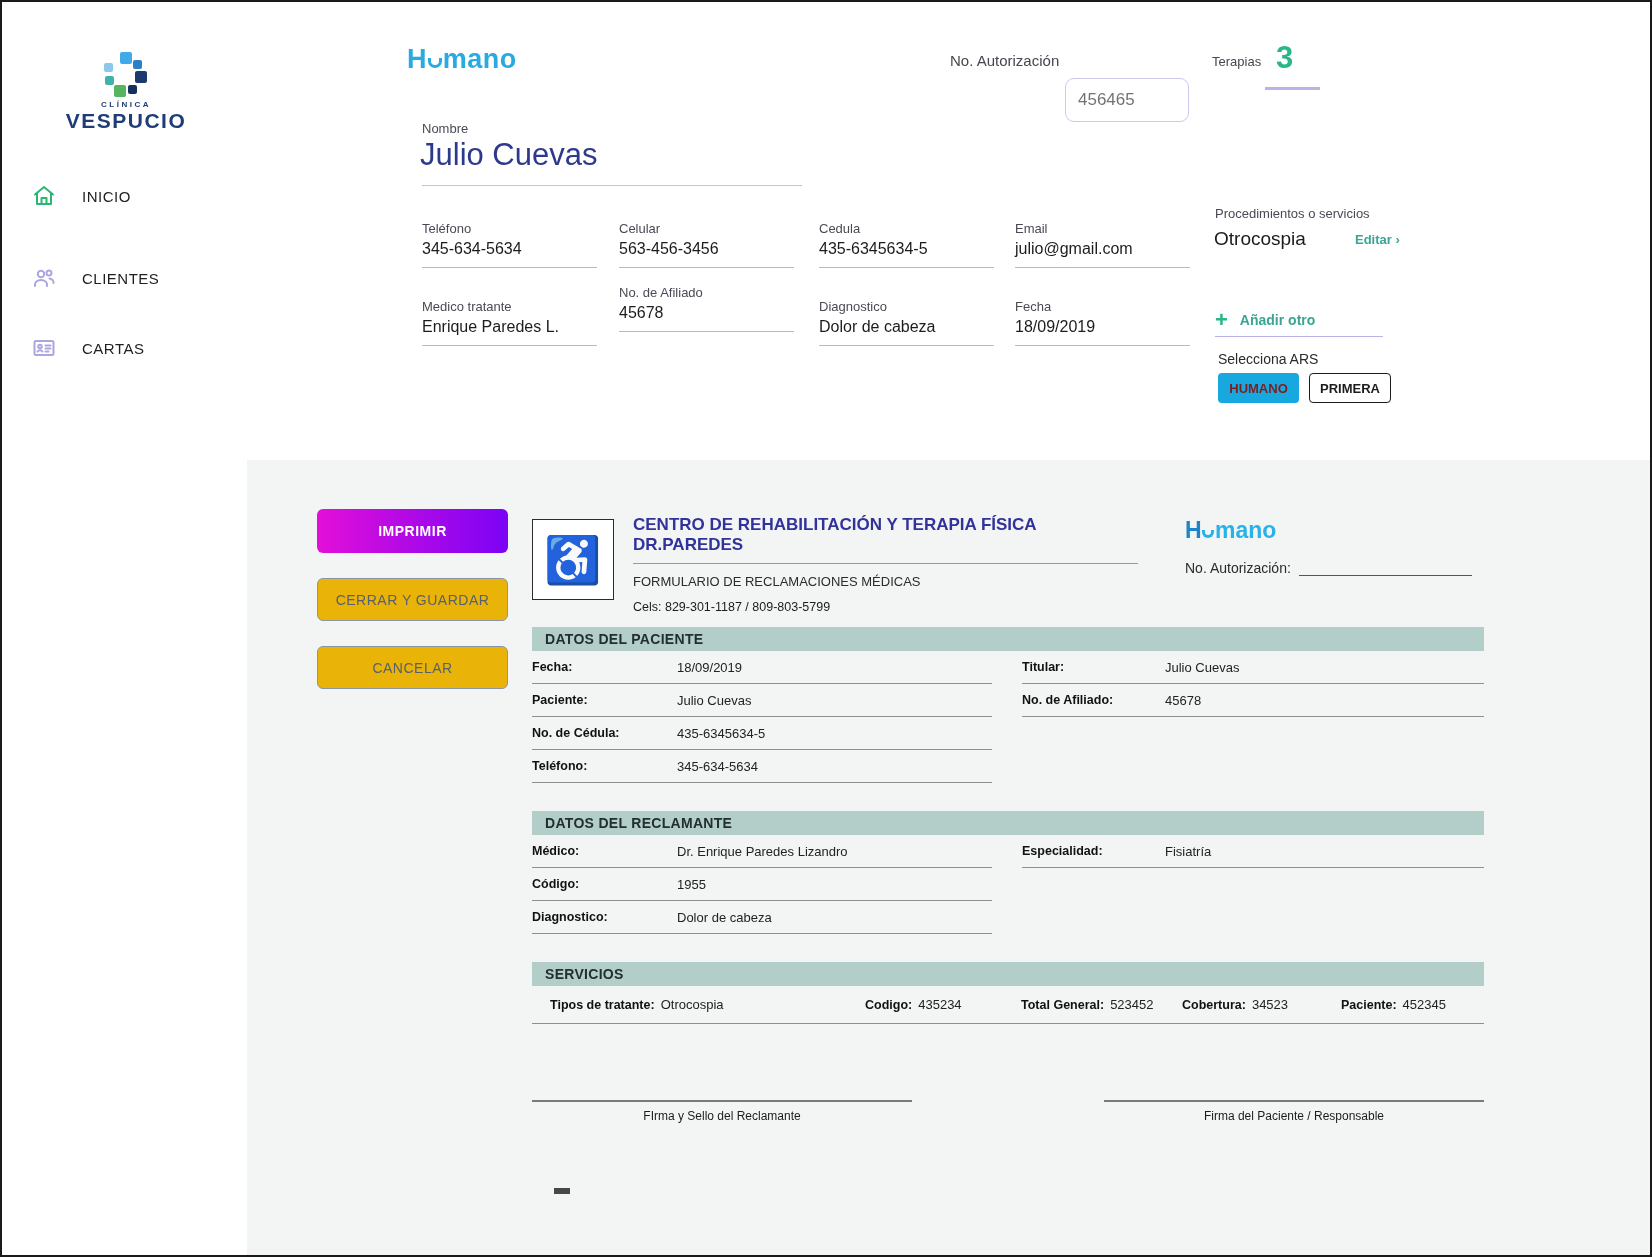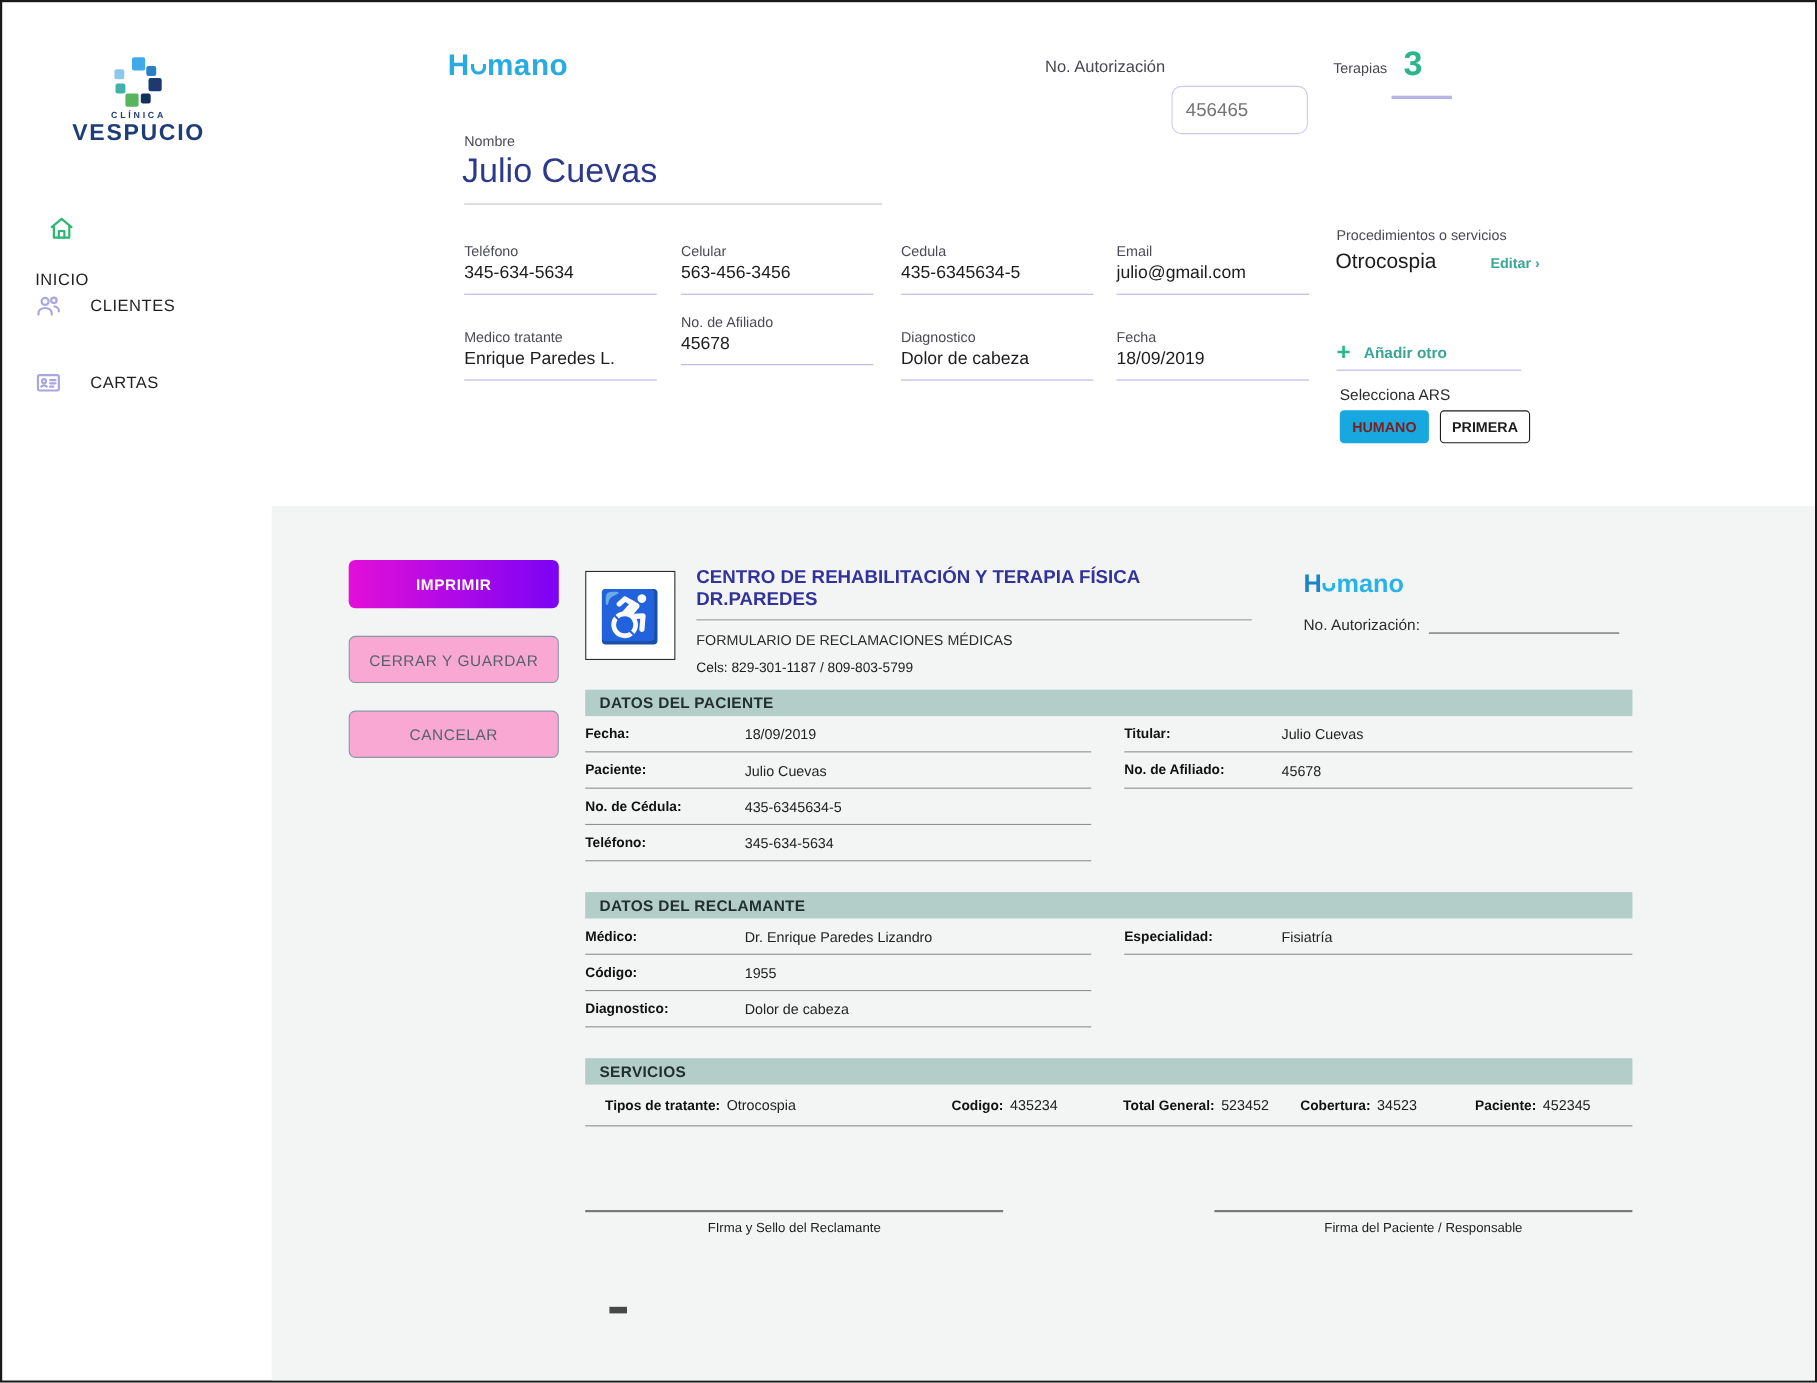--- a/index.html
+++ b/index.html
@@ -17,21 +17,21 @@
   .sq2{left:30px;top:8px;width:9px;height:9px;background:#2b7fc6;}
   .sq3{left:32px;top:19px;width:12px;height:12px;background:#1d3a70;}
   .sq4{left:25px;top:33px;width:9px;height:9px;background:#16305e;}
   .sq5{left:11px;top:33px;width:12px;height:12px;background:#58b55f;}
   .sq6{left:2px;top:24px;width:9px;height:9px;background:#3fb3a9;}
   .sq7{left:1px;top:11px;width:9px;height:9px;background:#8cc7ec;}
   .logo-small { font-size:8px; letter-spacing:2.5px; color:#1e3d78; font-weight:bold; }
   .logo-name { font-size:21px; letter-spacing:1.5px; color:#1e3d78; font-weight:bold; }
   .nav-item { position:absolute; left:30px; display:flex; align-items:center; gap:26px; cursor:pointer; }
   .nav-item .lbl { font-size:15px; color:#1f1f1f; letter-spacing:0.5px; }
-  .nav-inicio { top:194px;flex-direction:column; }
+  .nav-inicio { top:182px; }
   .nav-clientes { top:264px; }
   .nav-cartas { top:334px; }
   .nav-icn { width:24px; height:24px; display:block; }
   
   .humano { position:absolute; left:405px; top:42px; font-size:27px; font-weight:bold; color:#29abe2; letter-spacing:0.5px; }
   .uarc { display:inline-block; width:0.52em; height:0.36em; border:0.135em solid currentColor; border-top:none; border-radius:0 0 0.45em 0.45em; margin:0 0.03em; }
   .auth-label { position:absolute; left:948px; top:50px; font-size:15px; color:#46464f; }
   .auth-input { position:absolute; left:1063px; top:36px; width:124px; height:44px;
     border:1px solid #cfc9f0; border-radius:9px; font-family:"Liberation Sans",sans-serif;
     font-size:17px; color:#737373; padding:0 12px; outline:none; background:#fff;margin-top:40px; }
@@ -56,21 +56,21 @@
   .ars-label { position:absolute; left:1216px; top:349px; font-size:14px; color:#2b2b2b; }
   .btn-humano { position:absolute; left:1216px; top:371px; width:81px; height:30px; background:#18a8e0;
     color:#7f1d1d; font-weight:bold; font-size:13px; border:none; border-radius:4px; cursor:pointer; font-family:inherit; }
   .btn-primera { position:absolute; left:1307px; top:371px; width:82px; height:30px; background:#fff;
     color:#1c1c1c; font-weight:bold; font-size:13px; border:1.5px solid #1c1c1c; border-radius:4px; cursor:pointer; font-family:inherit; }
   
   .workspace { position:absolute; left:245px; top:458px; right:0; bottom:0; background:#f3f5f4; }
   .btn-print { position:absolute; left:70px; top:49px; width:191px; height:44px; border:none; border-radius:6px;
     background:linear-gradient(90deg,#e30fd8,#7b03f5); color:#fff; font-weight:bold; font-size:14px;
     letter-spacing:0.5px; cursor:pointer; font-family:inherit; }
-  .btn-plain { position:absolute; left:70px; width:191px; height:43px; background:#f9a8d4; border:1px solid #8a97a2;
+  .btn-plain { position:absolute; left:70px; width:191px; height:43px; background:#eab308; border:1px solid #8a97a2;
     border-radius:6px; color:#56616b; font-size:14px; letter-spacing:0.5px; cursor:pointer; font-family:inherit; }
   .btn-close { top:118px; }
   .btn-cancel { top:186px; }
   
   .doc-icon-box { position:absolute; left:285px; top:59px; width:82px; height:81px; background:#fff;
     border:1px solid #2b2b2b; display:flex; align-items:center; justify-content:center; }
   .doc-icon-box .wc { font-size:46px; color:#111; line-height:1; }
   .doc-head { position:absolute; left:386px; top:55px; width:505px; }
   .doc-title { font-size:17px; font-weight:bold; color:#32329b; padding-bottom:8px; border-bottom:1px solid #9a9a9a; }
   .doc-sub { font-size:13px; color:#2b2b2b; margin-top:10px; }

